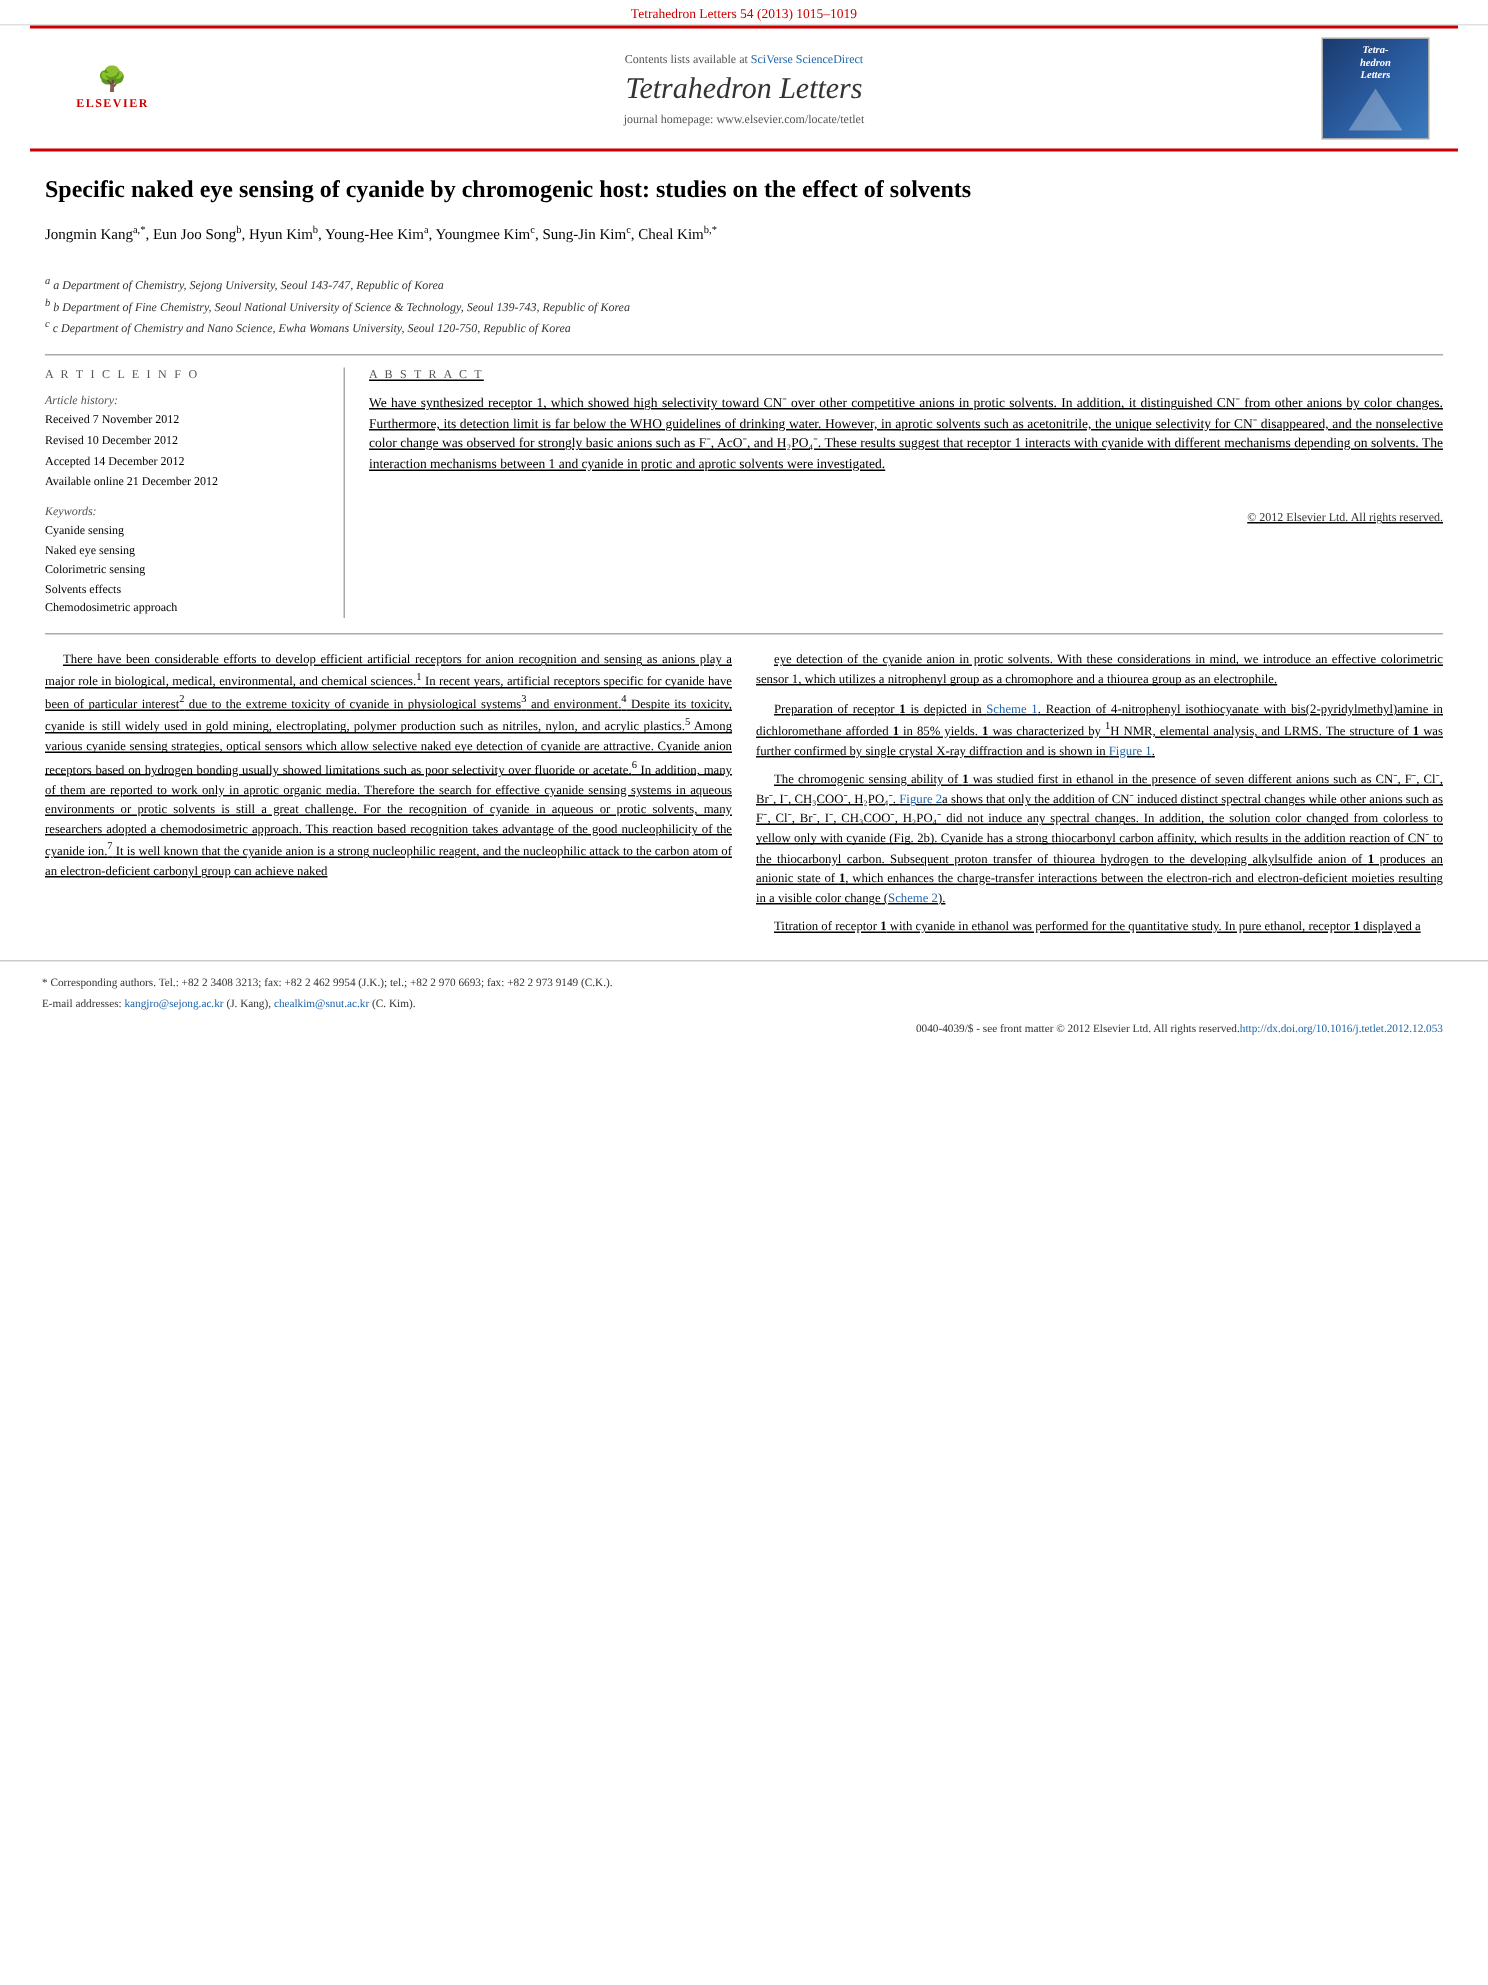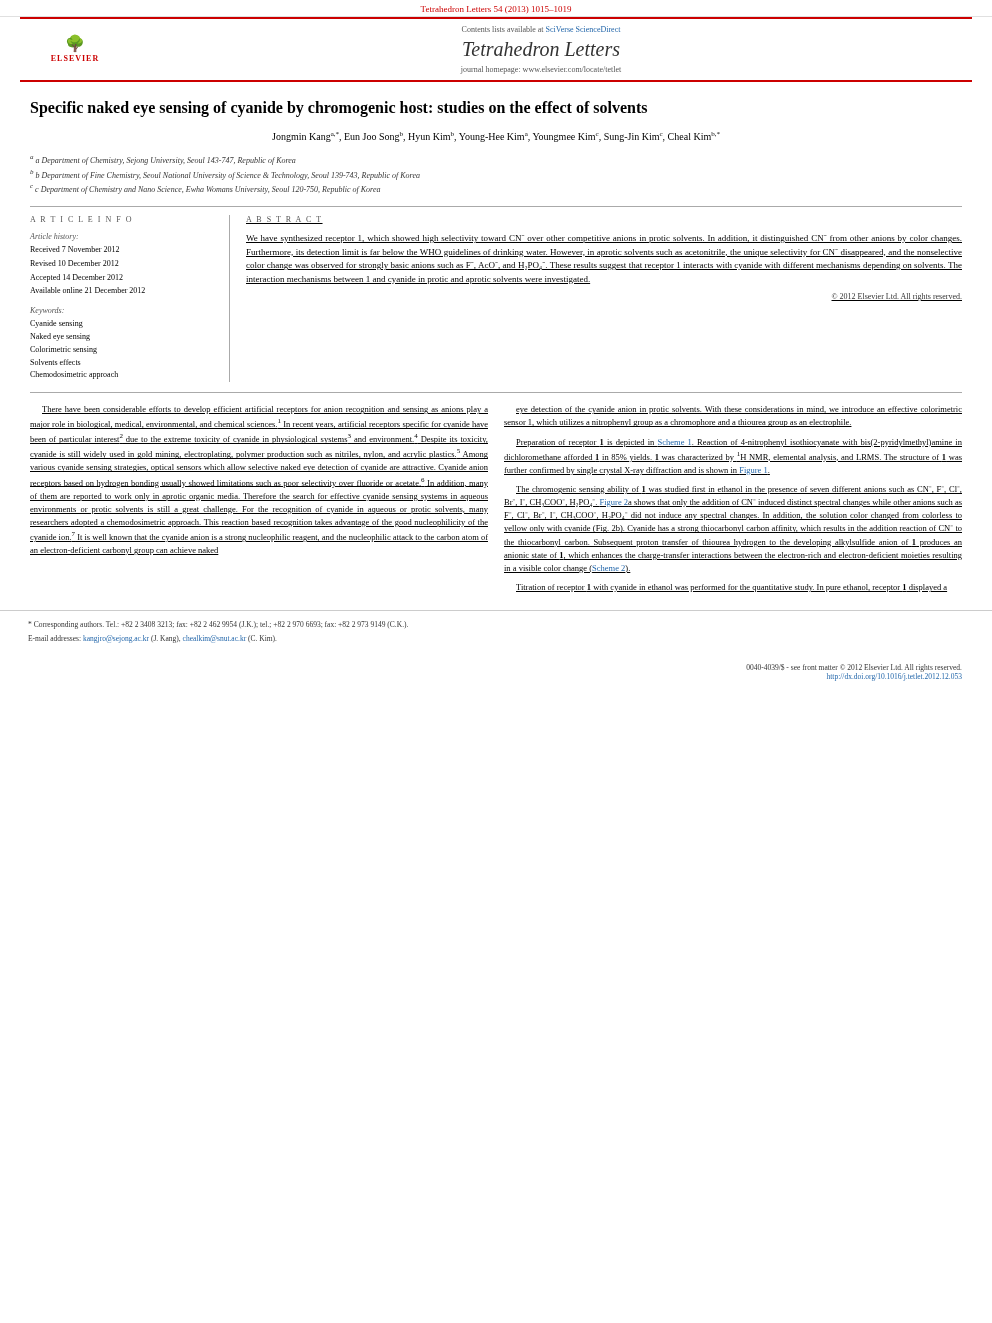--- a/index.html
+++ b/index.html
@@ -105,23 +105,22 @@
       font-weight: bold;
       color: #000;
       line-height: 1.3;
       margin-bottom: 10px;
       margin-top: 6px;
     }
 
     
     .authors {
       font-size: 10px;
-      margin-bottom: 8px;
+      margin-bottom: 18px;
       line-height: 1.5;
-      text-align: center;
     }
     sup {
       font-size: 7px;
     }
 
     
     .affiliations {
       font-size: 8px;
       font-style: italic;
       color: #333;
@@ -182,21 +181,21 @@
 
     
     .abstract-text {
       font-size: 9px;
       line-height: 1.5;
       text-align: justify;
     }
     .abstract-copyright {
       font-size: 8px;
       text-align: right;
-      margin-top: 6px;
+      margin-top: 24px;
       color: #333;
     }
 
     
     .divider {
       border: none;
       border-top: 1px solid #aaa;
       margin: 10px 0;
     }
 
@@ -230,24 +229,23 @@
       line-height: 1.6;
       color: #333;
     }
     .footnote-item {
       margin-bottom: 2px;
     }
     .footer-bottom {
       display: flex;
       justify-content: flex-end;
       align-items: flex-end;
-      margin-top: 18px;
+      margin-top: 6px;
       font-size: 7.5px;
       color: #333;
-      flex-direction: column;
     }
     .doi-line {
       color: #2266aa;
     }
 
     .blue-link { color: #2266aa; }
 
     
     .elsevier-text {
       font-size: 8px;
@@ -283,20 +281,26 @@
       <div class="elsevier-text">ELSEVIER</div>
     </div>
   </div>
   <div class="journal-header-center">
     <div class="sciverse-line">
       <span>Contents lists available at </span>
       <span class="blue-link">SciVerse ScienceDirect</span>
     </div>
     <div class="journal-title">Tetrahedron Letters</div>
     <div class="journal-homepage">journal homepage: www.elsevier.com/locate/tetlet</div>
+  </div>
+  <div class="journal-header-right">
+    <div class="journal-cover">
+      <div class="cover-title">Tetra-<br>hedron<br>Letters</div>
+      <div class="cover-triangle"></div>
+    </div>
   </div>
 </div>
 
 <div class="article-container">
 
   <div class="article-title">Specific naked eye sensing of cyanide by chromogenic host: studies on the effect of solvents</div>
 
   <div class="authors">
     <span>Jongmin Kang</span><sup>a,</sup><sup>*</sup><span>, </span>
     <span>Eun Joo Song</span><sup>b</sup><span>, </span>

